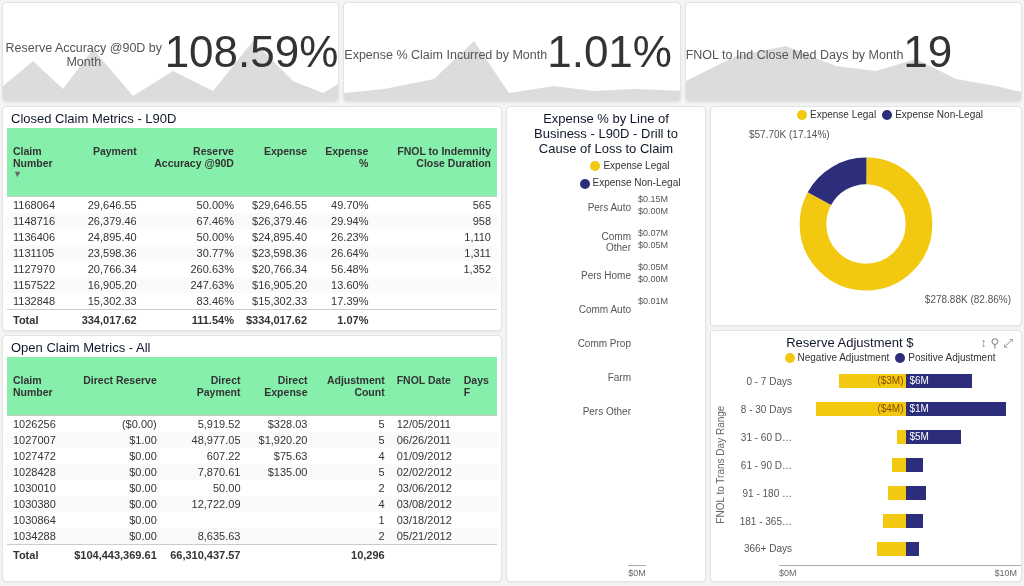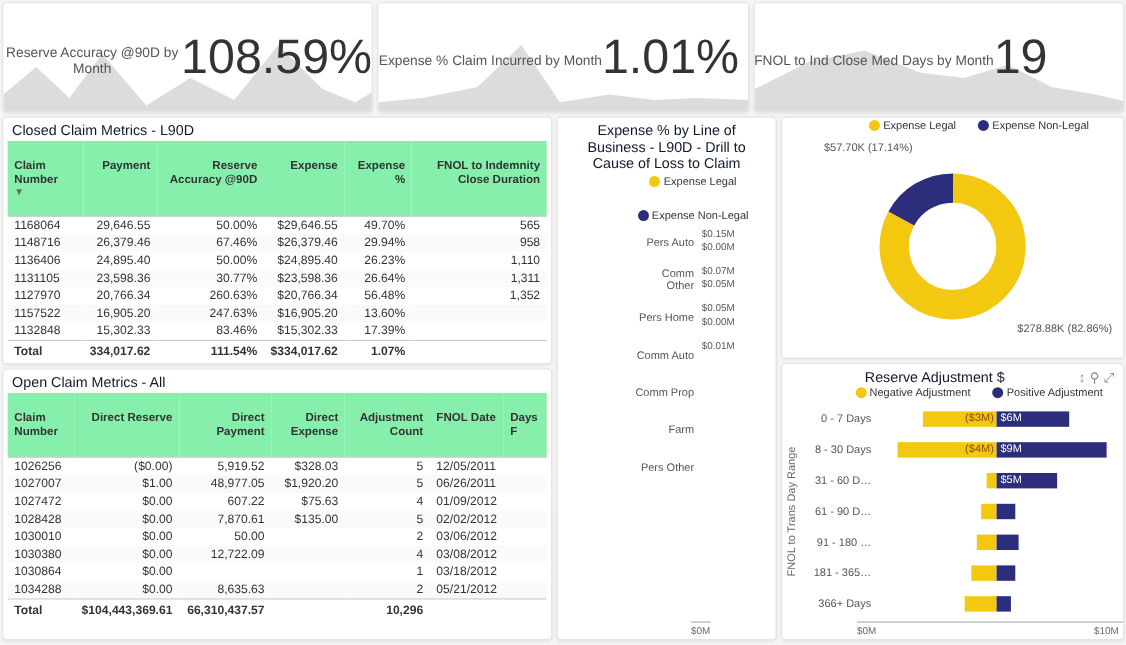--- a/index.html
+++ b/index.html
@@ -92,21 +92,21 @@
   .table-scroll {
     overflow: hidden;
     padding: 0 4px 4px 4px;
     flex: 1;
   }
   .closed-card { flex: 0 0 225px; display:flex; flex-direction:column; }
   .open-card   { flex: 1; display:flex; flex-direction:column; }
   
   .legend {
     display: flex;
-    gap: 20px;
+    gap: 6px;
     justify-content: center;
     font-size: 10px;
     padding: 2px 4px;
     align-items: center;
     flex-wrap: wrap;
     margin-left: 48px;
   }
   .swatch { display:inline-block; width:10px; height:10px; border-radius:50%; margin-right:3px; vertical-align:middle;}
   .c-legal { background:#f2c811; }
   .c-nonlegal { background:#2c2e7b; }
@@ -500,21 +500,21 @@
         <span class="adj-lbl neg">($3M)</span>
         <span class="adj-lbl pos">$6M</span>
       </div>
               </div>
               <div class="adj-row">
                 <div class="adj-cat">8 - 30 Days</div>
       <div class="adj-track">
         <div class="adj-neg" style="width:40%"></div>
         <div class="adj-pos" style="width:45%"></div>
         <span class="adj-lbl neg">($4M)</span>
-        <span class="adj-lbl pos">$9M</span>
+        <span class="adj-lbl pos">$1M</span>
       </div>
               </div>
               <div class="adj-row">
                 <div class="adj-cat">31 - 60 D…</div>
       <div class="adj-track">
         <div class="adj-neg" style="width:4%"></div>
         <div class="adj-pos" style="width:25%"></div>
 
         <span class="adj-lbl pos">$5M</span>
       </div>

